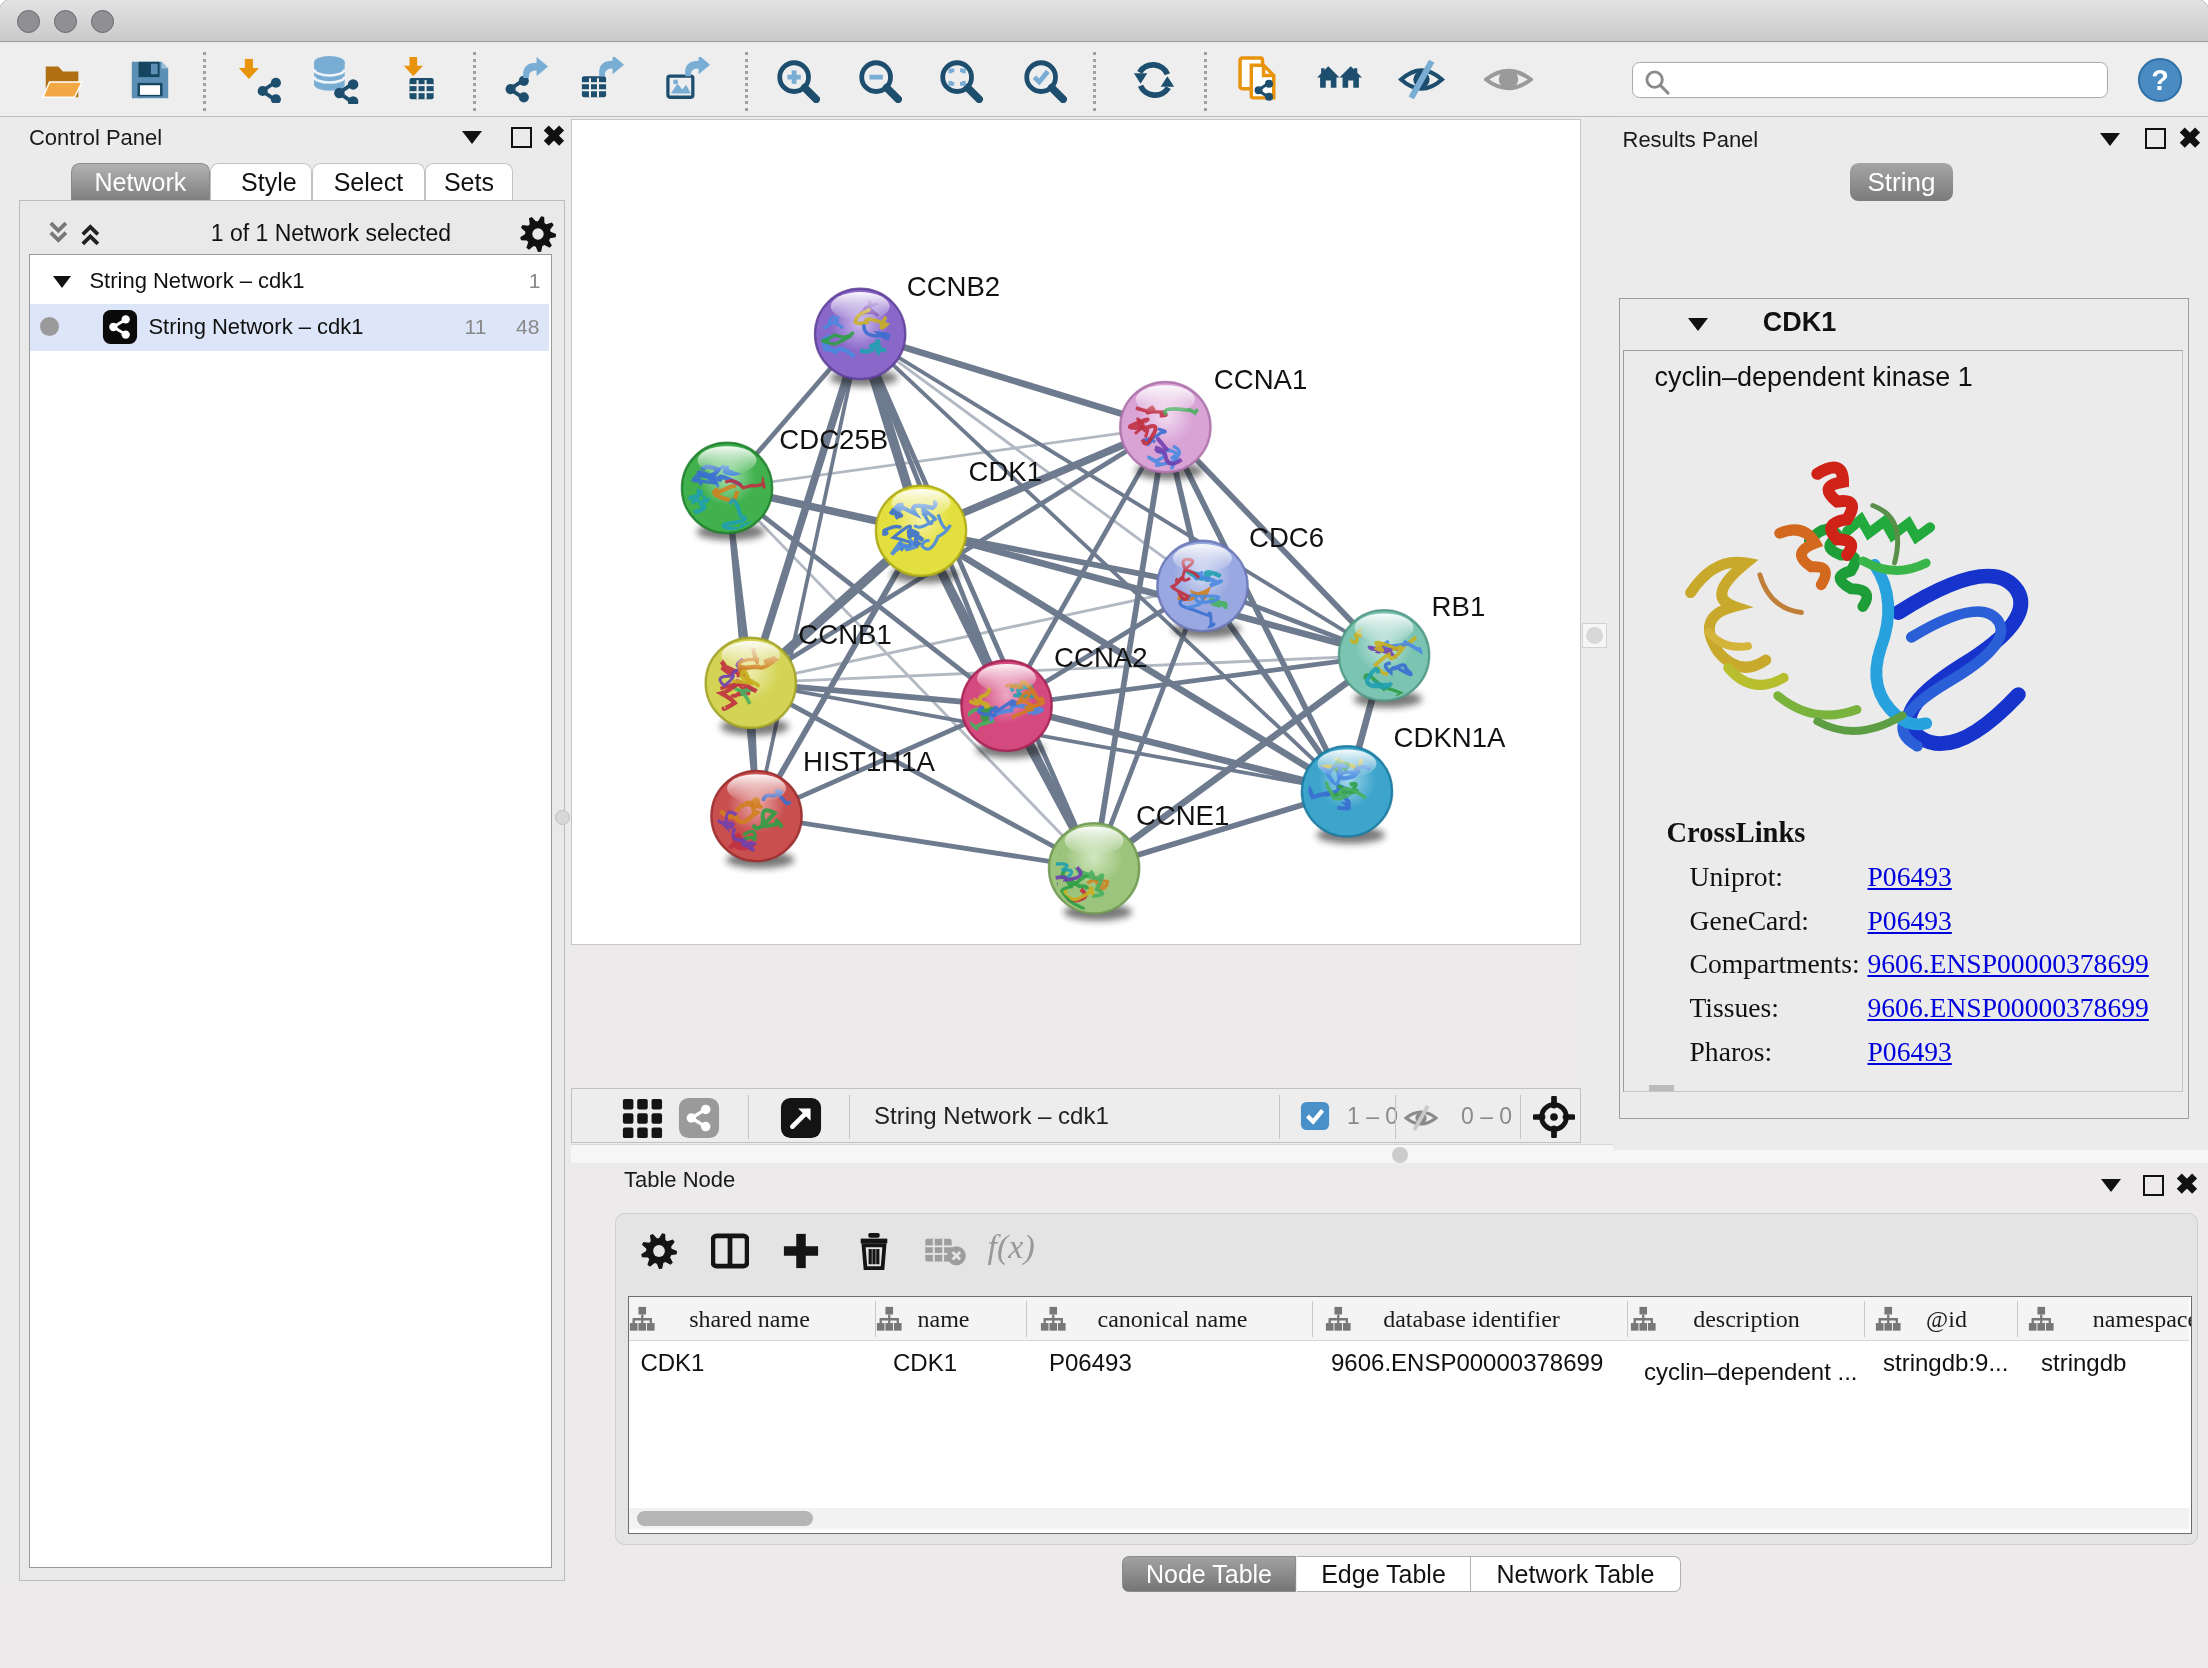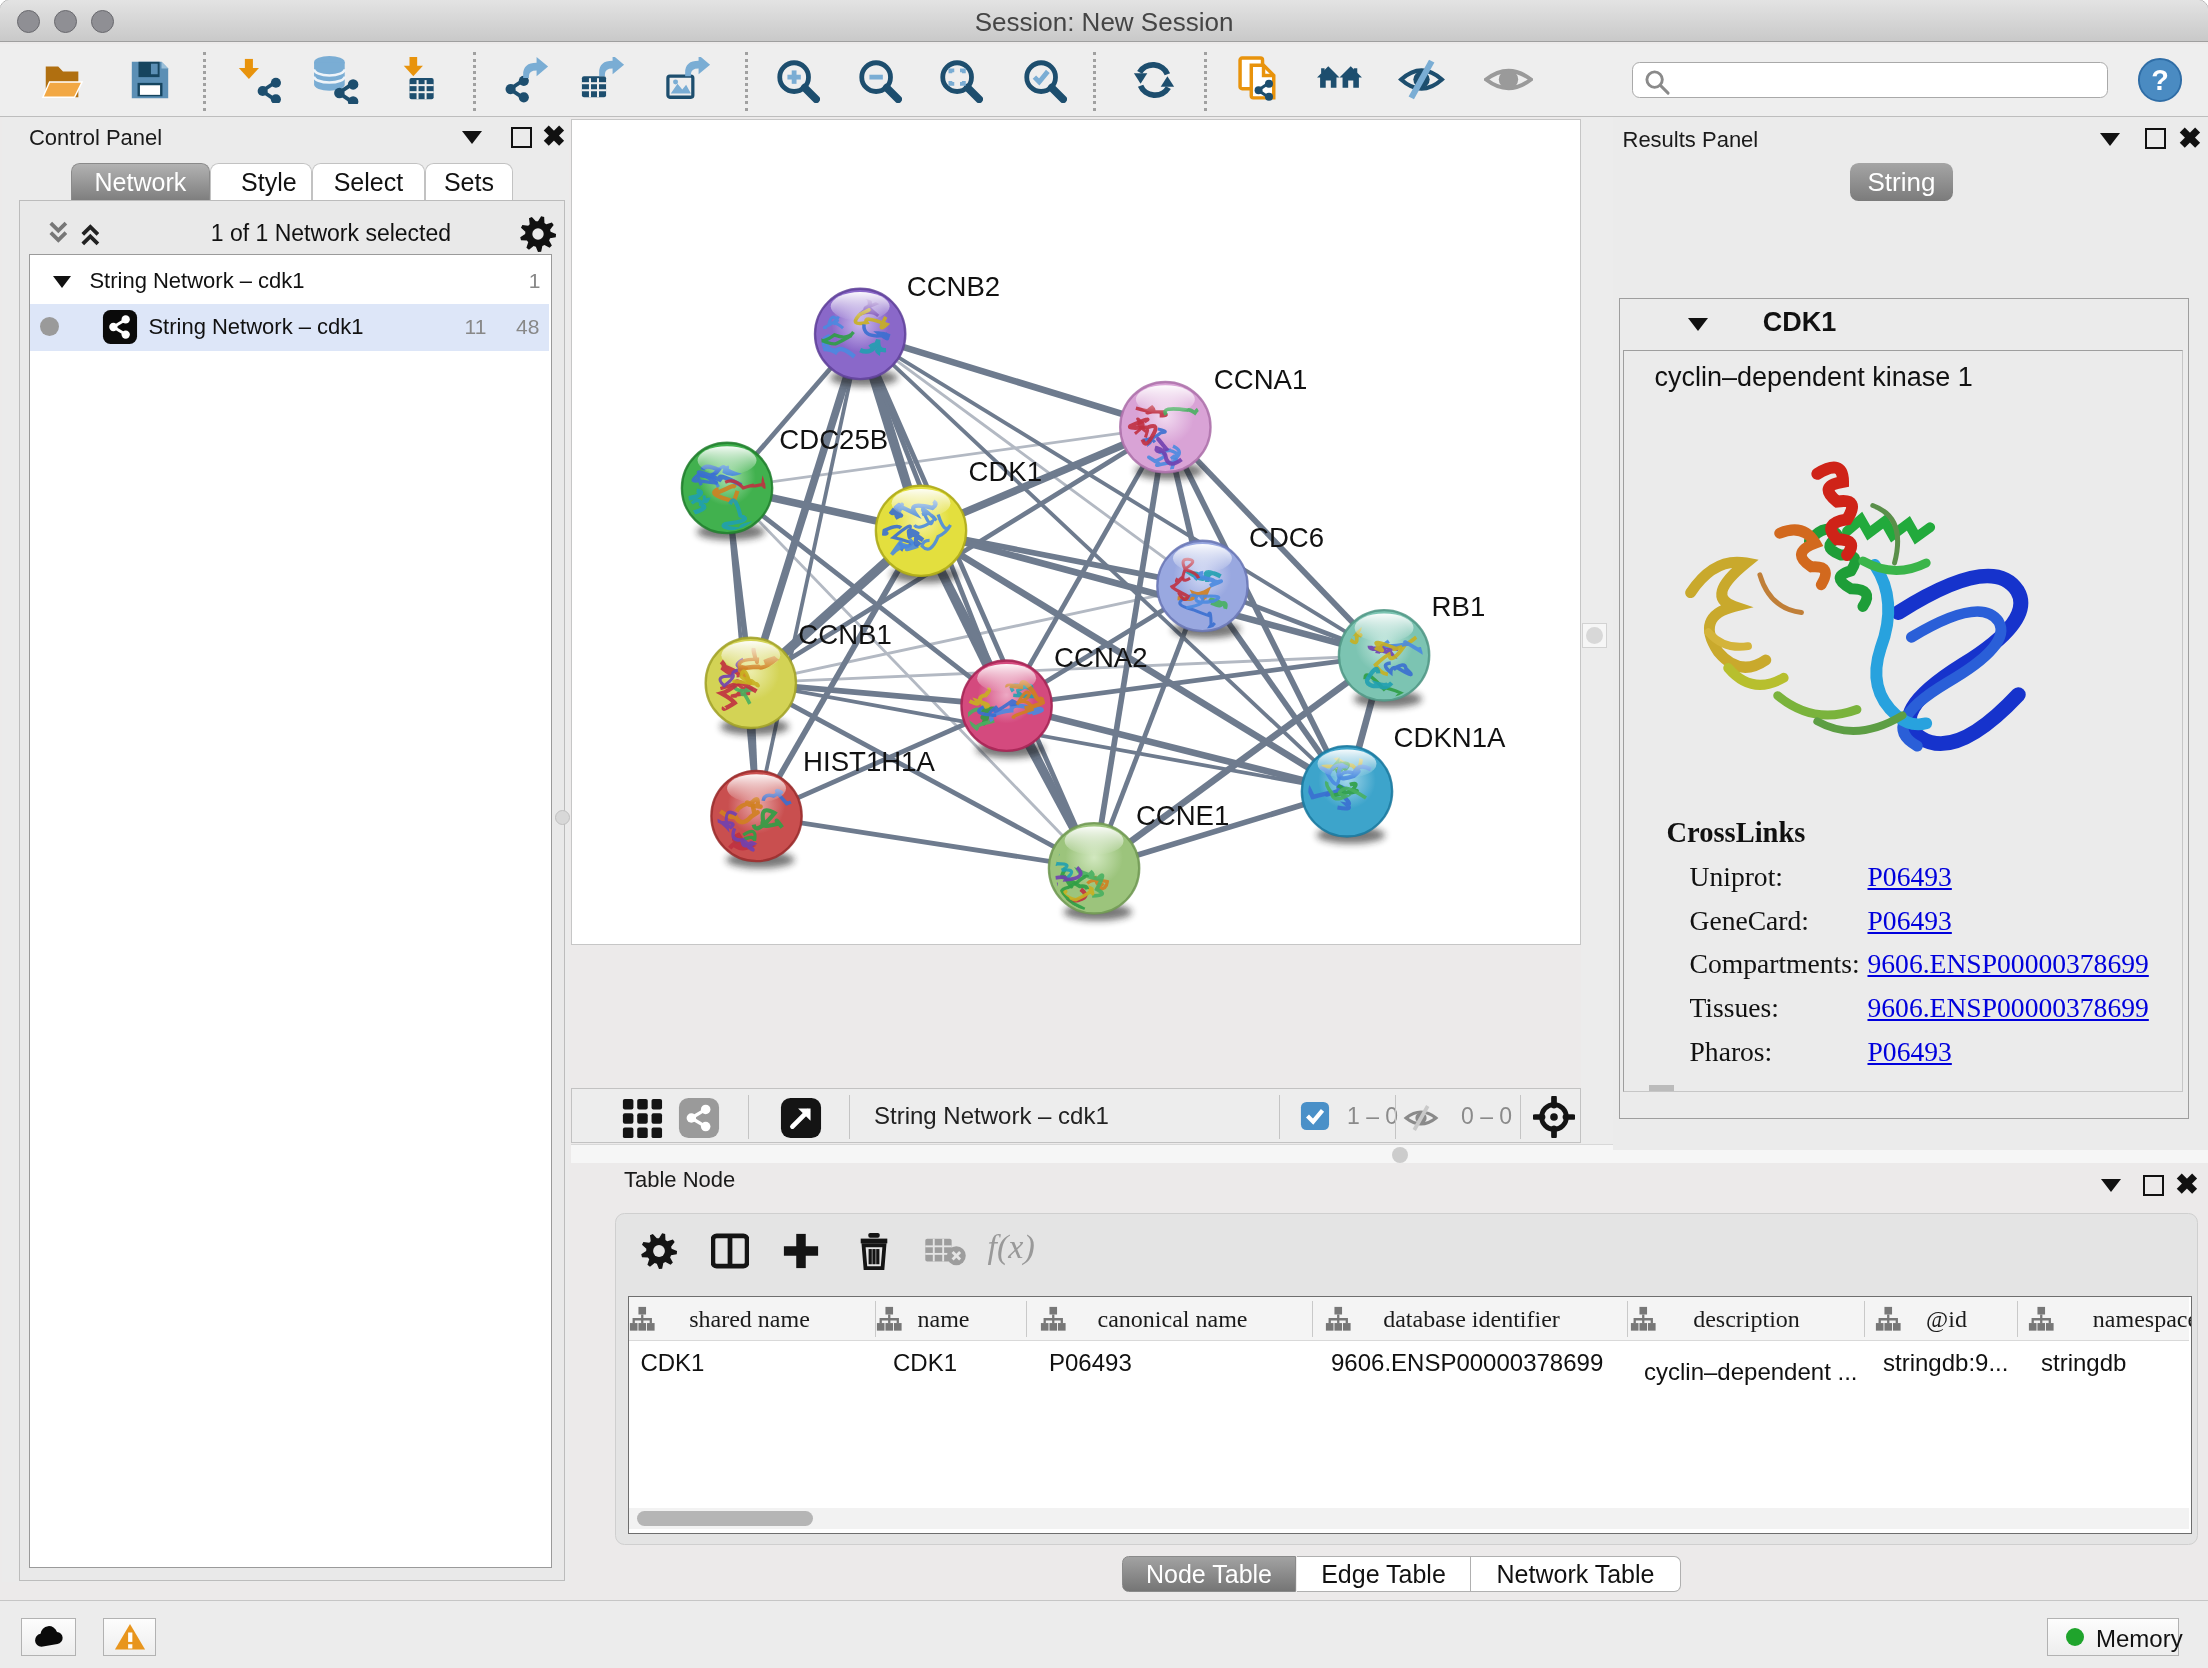--- a/index.html
+++ b/index.html
@@ -66,21 +66,20 @@
 .sbtn { top:17px; height:38px; background:linear-gradient(#fdfdfd,#ededed); border:1.9px solid #b2b2b2; }
 </style>
 </head>
 <body>
 <div id="app">
 
   <div id="titlebar" class="abs">
     <div class="tl abs" style="left:17px;"></div>
     <div class="tl abs" style="left:54px;"></div>
     <div class="tl abs" style="left:91px;"></div>
-    <div id="title" class="abs">Session: New Session</div>
   </div>
 
   <div id="toolbar" class="abs">
     <div id="tb-icons">
     <svg class="abs" style="left:40px;top:13.3px;" width="46" height="46" viewBox="0 0 48 48">
           <path d="M6 10 L19 10 L24 15 L40 15 L40 22 L6 22 z" fill="#b06f10"></path>
           <path d="M6 22 L40 22 L40 42 L6 42 z" fill="#b06f10"></path>
           <path d="M10 26 L44 26 L36 42 L3 42 z" fill="#f2a844" stroke="#fff" stroke-width="1.5"></path>
         </svg>
     <svg class="abs" style="left:127px;top:13.3px;" width="46" height="46" viewBox="0 0 48 48">
@@ -893,33 +892,15 @@
         </div>
       <div id="tscroll" class="abs">
           <div id="tthumb" class="abs"></div>
         </div>
     </div>
     <div class="tbtn abs" style="left:535px;width:174px;border-radius:6.7px 0 0 6.7px;background:linear-gradient(#a2a2a2,#757575);color:#fff;border-color:#8a8a8a;">Node Table</div>
     <div class="tbtn abs" style="left:710px;width:174px;border-left:none;">Edge Table</div>
     <div class="tbtn abs" style="left:884px;width:210px;border-left:none;border-radius:0 6.7px 6.7px 0;">Network Table</div>
   </div>
 
-  <div id="statusbar" class="abs">
-    <div class="sbtn abs" style="left:21px;width:55px;">
-      <svg class="abs" style="left:10.5px;top:4.8px;" width="32" height="25" viewBox="0 0 34 26">
-          <path d="M9 24 a7 7 0 0 1 -1 -13.9 a9 9 0 0 1 17.5 -2 a6.5 6.5 0 0 1 0.5 12.9 z" fill="#0a0a0a"></path>
-        </svg>
-    </div>
-    <div class="sbtn abs" style="left:103px;width:53px;">
-      <svg class="abs" style="left:9.5px;top:2.9px;" width="32" height="28.5" viewBox="0 0 34 30">
-          <path d="M17 2 L33 29 L1 29 z" fill="#e8951d"></path>
-          <rect x="15" y="11" width="4.5" height="10" fill="#fff"></rect>
-          <rect x="15" y="23.5" width="4.5" height="4.5" fill="#fff"></rect>
-        </svg>
-    </div>
-    <div class="sbtn abs" style="left:2047px;width:132px;">
-      <div class="abs" style="left:18px;top:8.6px;width:18px;height:18px;border-radius:50%;background:#1fa42c;"></div>
-      <div class="abs" style="left:48px;top:5.7px;font-size:24px;color:#111;">Memory</div>
-    </div>
-  </div>
 
 </div>
 
 
 </body></html>

